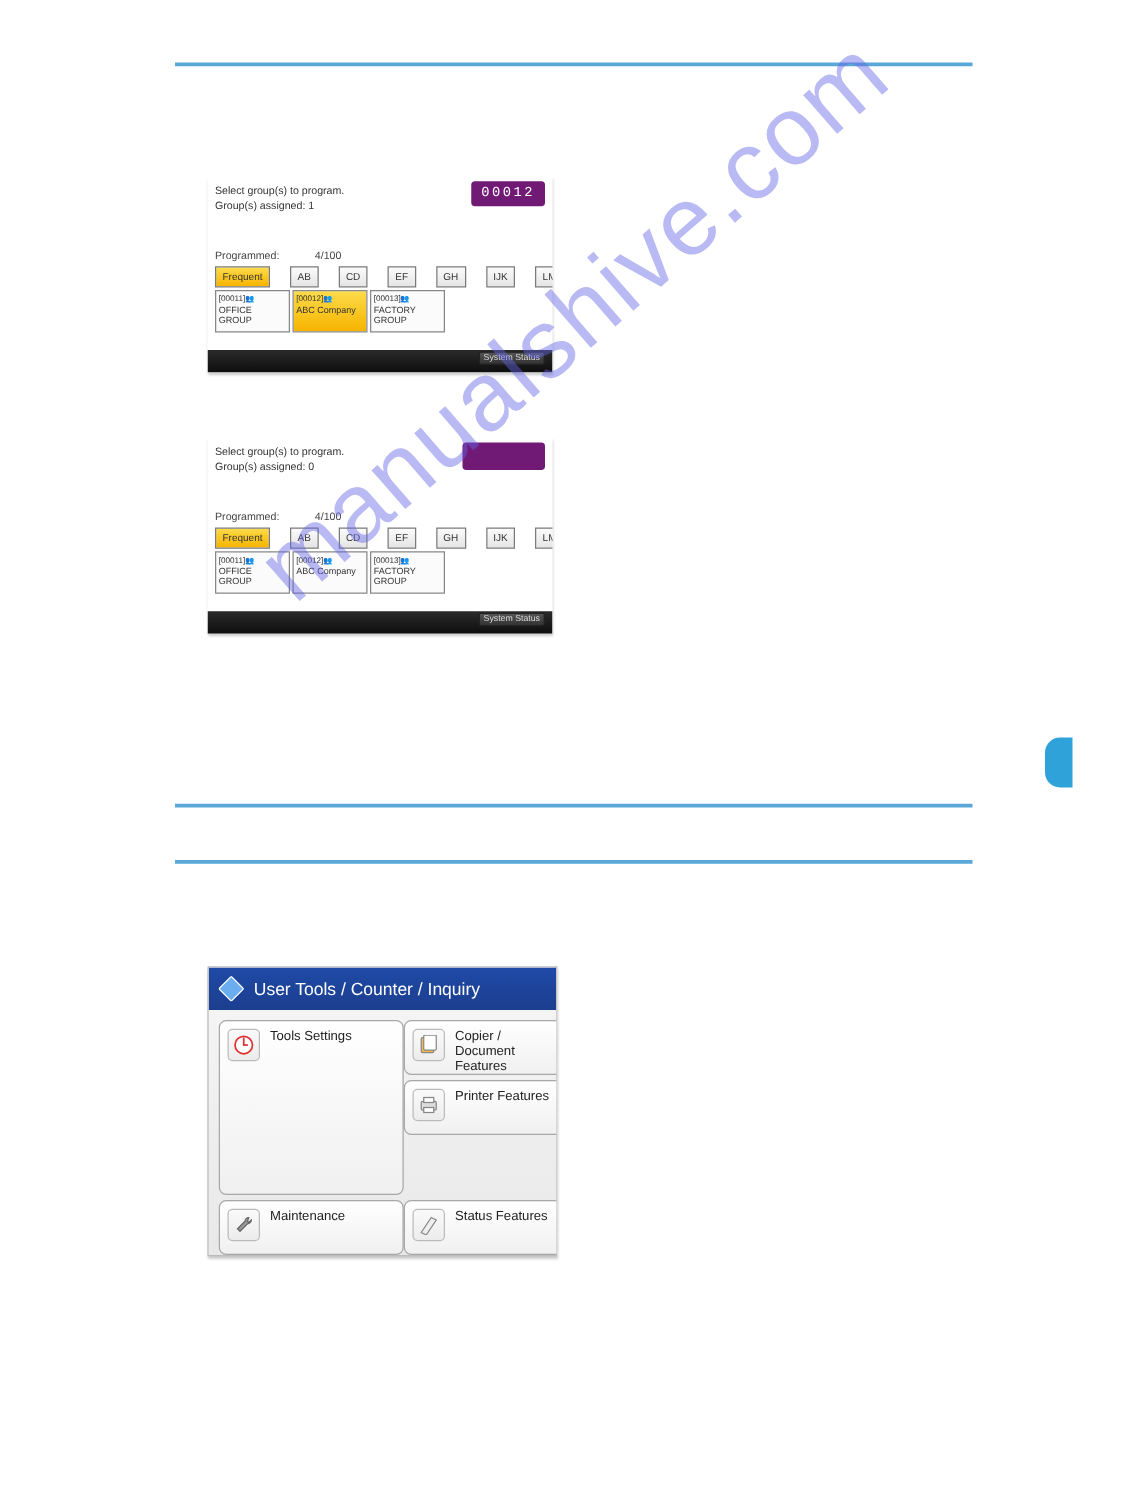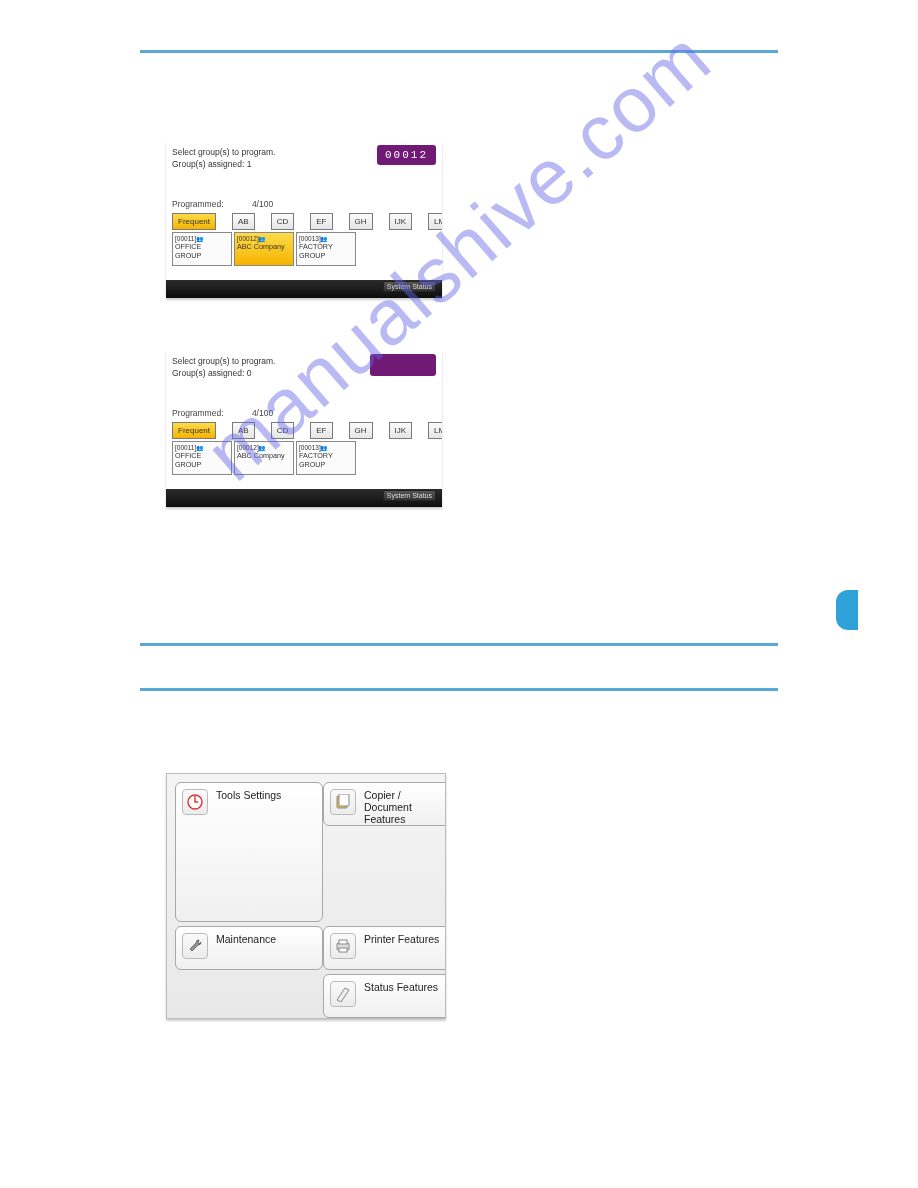--- a/index.html
+++ b/index.html
@@ -142,58 +142,64 @@
     </div>
   </div>
 
   <div style="height:110px"></div>
   <div class="rule"></div>
   <div style="height:22px"></div>
   <div class="rule"></div>
   <div style="height:60px"></div>
 
   <div class="bluepanel">
+    <div class="bphead">
+      <svg width="20" height="20" viewBox="0 0 20 20">
+        <rect x="3" y="3" width="14" height="14" fill="#6aaef0" stroke="#fff" stroke-width="1" transform="rotate(45 10 10)"></rect>
+      </svg>
+      <span>User Tools / Counter / Inquiry</span>
+    </div>
     <div class="bodygrid">
       <div class="bigbtn wide">
         <span class="lefticon">
           <svg width="18" height="18" viewBox="0 0 18 18">
               <circle cx="9" cy="9" r="7" fill="#fff" stroke="#d33" stroke-width="1.4"></circle>
               <rect x="8.3" y="3" width="1.4" height="6" fill="#d33"></rect>
               <rect x="8.3" y="8.3" width="4" height="1.4" fill="#d33"></rect>
             </svg>
         </span>
         <span>Tools Settings</span>
       </div>
       <div class="bigbtn">
         <span class="lefticon">
           <svg width="16" height="16" viewBox="0 0 16 16">
               <rect x="2" y="2" width="10" height="12" rx="1" fill="#f6b84b" stroke="#888"></rect>
               <rect x="4" y="0" width="10" height="12" rx="1" fill="#fff" stroke="#888"></rect>
             </svg>
         </span>
         <span>Copier / Document Features</span>
       </div>
-      <div class="bigbtn tiny" style="grid-column:1/2">
-        <span class="lefticon">
-          <svg width="16" height="16" viewBox="0 0 16 16">
-              <path d="M12 2a3 3 0 0 0-3 3l-6 6 2 2 6-6a3 3 0 0 0 3-3l-2 2-1-1z" fill="#999" stroke="#666"></path>
-            </svg>
-        </span>
-        <span>Maintenance</span>
-      </div>
       <div class="bigbtn">
         <span class="lefticon">
           <svg width="16" height="16" viewBox="0 0 16 16">
               <rect x="2" y="5" width="12" height="7" rx="1" fill="#ddd" stroke="#888"></rect>
               <rect x="4" y="2" width="8" height="4" fill="#fff" stroke="#888"></rect>
               <rect x="4" y="10" width="8" height="4" fill="#fff" stroke="#888"></rect>
             </svg>
         </span>
         <span>Printer Features</span>
       </div>
+      <div class="bigbtn tiny" style="grid-column:1/2">
+        <span class="lefticon">
+          <svg width="16" height="16" viewBox="0 0 16 16">
+              <path d="M12 2a3 3 0 0 0-3 3l-6 6 2 2 6-6a3 3 0 0 0 3-3l-2 2-1-1z" fill="#999" stroke="#666"></path>
+            </svg>
+        </span>
+        <span>Maintenance</span>
+      </div>
       <div class="bigbtn tiny" style="grid-column:2/3">
         <span class="lefticon">
           <svg width="16" height="16" viewBox="0 0 16 16">
               <path d="M2 14 L10 2 L14 4 L6 16 Z" fill="#eee" stroke="#888"></path>
             </svg>
         </span>
         <span>Status Features</span>
       </div>
     </div>
   </div>

